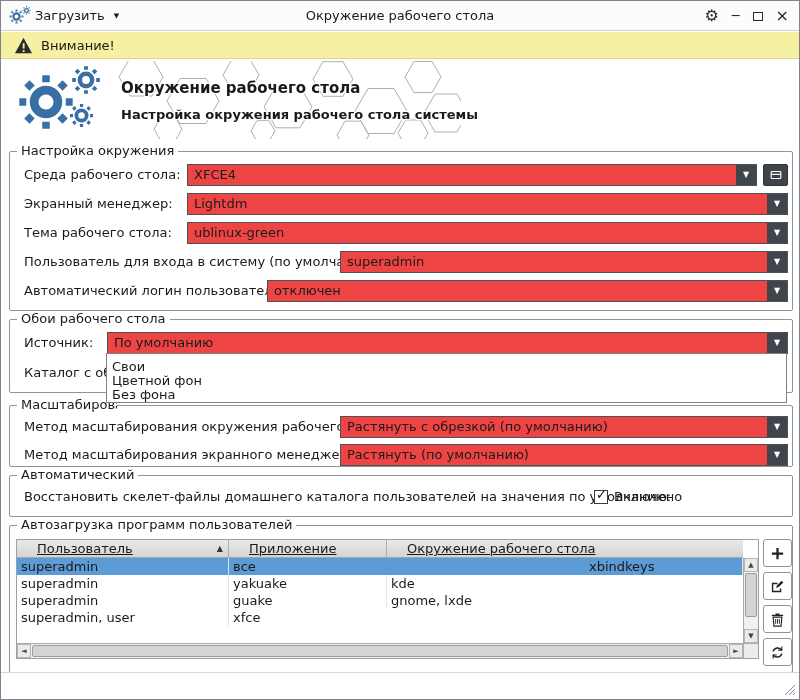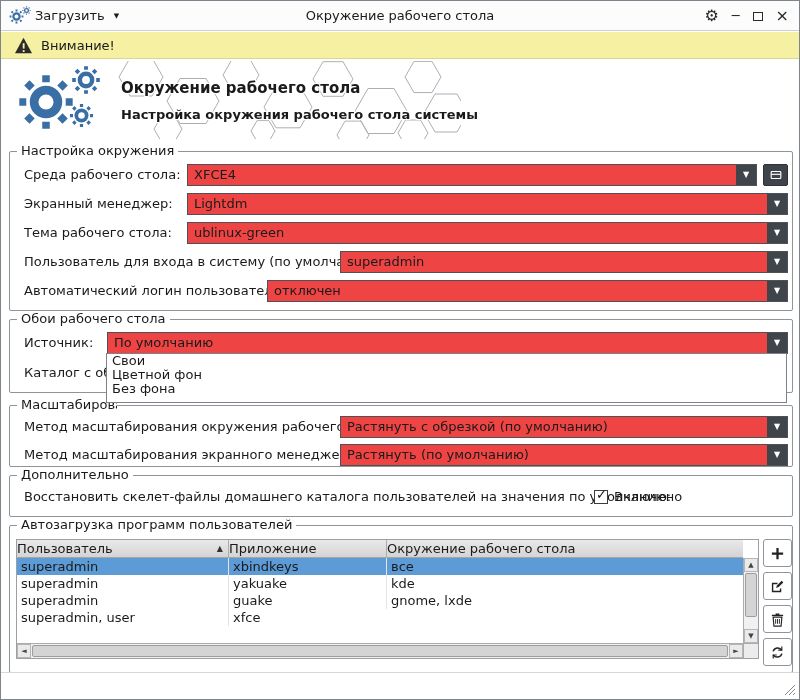--- a/index.html
+++ b/index.html
@@ -39,31 +39,31 @@
   .flabel.clip88 { max-width:92px; overflow:hidden; }
 
   .combo { position:absolute; height:22px; background:#ef4444; border:1px solid #4d5257; }
   .combo .cval { position:absolute; left:6px; right:22px; top:0; height:20px; line-height:20px; overflow:hidden; white-space:nowrap; }
   .combo .cbtn { position:absolute; right:0; top:0; bottom:0; width:20px; background:#40454b; text-align:center; }
   .combo .cbtn span { display:block; font-size:8px; line-height:20px; color:#fff; }
 
   .darkbtn { position:absolute; background:#3f444a; border:1px solid #2f3338; border-radius:2px; display:flex; align-items:center; justify-content:center; }
 
   
-  .popup { position:absolute; left:105px; top:352px; width:681px; height:50px; background:#fff; border:1px solid #7c8288; z-index:50; }
+  .popup { position:absolute; left:105px; top:352px; width:681px; height:50px; background:#fff; border:1px solid #7c8288; z-index:50; padding-top:6px; }
   .popup .opt { height:14px; line-height:14px; padding-left:5px; font-size:13px; }
 
   
   .checkbox { position:absolute; width:14px; height:14px; border:1px solid #3c3c3c; background:#fff; }
   .checkbox .mark { position:absolute; left:1px; top:-3px; font-size:13px; line-height:14px; color:#111; }
 
   
   .table { position:absolute; left:6px; top:13px; width:743px; height:120px; border:1px solid #9aa0a5; background:#fff; }
   .thead { position:absolute; left:0; top:0; right:15px; height:18px; background:linear-gradient(#e9e9e9,#d4d4d4); border-bottom:1px solid #a6a6a6; display:flex; }
-  .th { position:relative; padding-left:0; line-height:17px; border-right:1px solid #adadad; overflow:hidden; white-space:nowrap; }
+  .th { position:relative; padding-left:20px; line-height:17px; border-right:1px solid #adadad; overflow:hidden; white-space:nowrap;text-decoration:underline; }
   .th .sort { position:absolute; right:5px; top:0; font-size:8px; line-height:17px; color:#333; }
   .c1 { width:212px; } .c2 { width:158px; } .c3 { flex:1; border-right:none; }
   .trow { position:absolute; left:0; right:15px; height:17px; display:flex; }
   .trow .td { padding-left:4px; line-height:17px; overflow:hidden; white-space:nowrap; border-right:1px solid #e4e4e4; }
   .trow .td.c3 { border-right:none; }
   .trow.selected { background:#5d9bd6; }
 
   
   .vscroll { position:absolute; top:18px; bottom:15px; right:0; width:15px; background:#f1f1f1; border-left:1px solid #ababab; }
   .hscroll { position:absolute; left:0; right:15px; bottom:0; height:15px; background:#f1f1f1; border-top:1px solid #ababab; }
@@ -240,21 +240,21 @@
     <span class="flabel" style="left:14px;top:38px">Метод масштабирования экранного менеджера:</span>
     <div class="combo" style="left:330px;top:38px;width:448px">
       <span class="cval">Растянуть (по умолчанию)</span>
       <span class="cbtn">
           <span>▼</span>
         </span>
     </div>
   </div>
 
   <div class="group" style="top:474px;height:42px">
-    <span class="gtitle">Дополнительно</span>
+    <span class="gtitle">Автоматический</span>
     <span class="flabel" style="left:14px;top:10px">Восстановить скелет-файлы домашнего каталога пользователей на значения по умолчанию:</span>
     <span class="checkbox" style="left:584px;top:14px">
       <span class="mark">✓</span>
     </span>
     <span class="flabel" style="left:604px;top:10px">Включено</span>
   </div>
 
   <div class="group" style="top:524px;height:148px">
     <span class="gtitle">Автозагрузка программ пользователей</span>
 
@@ -263,22 +263,22 @@
         <div class="th c1">
           <span>Пользователь</span>
           <span class="sort">▲</span>
         </div>
         <div class="th c2"><span>Приложение</span></div>
         <div class="th c3"><span>Окружение рабочего стола</span></div>
       </div>
 
       <div class="trow selected" style="top:18px">
         <div class="td c1">superadmin</div>
+        <div class="td c3">все</div>
         <div class="td c2">xbindkeys</div>
-        <div class="td c3">все</div>
       </div>
       <div class="trow" style="top:35px">
         <div class="td c1">superadmin</div>
         <div class="td c2">yakuake</div>
         <div class="td c3">kde</div>
       </div>
       <div class="trow" style="top:52px">
         <div class="td c1">superadmin</div>
         <div class="td c2">guake</div>
         <div class="td c3">gnome, lxde</div>

